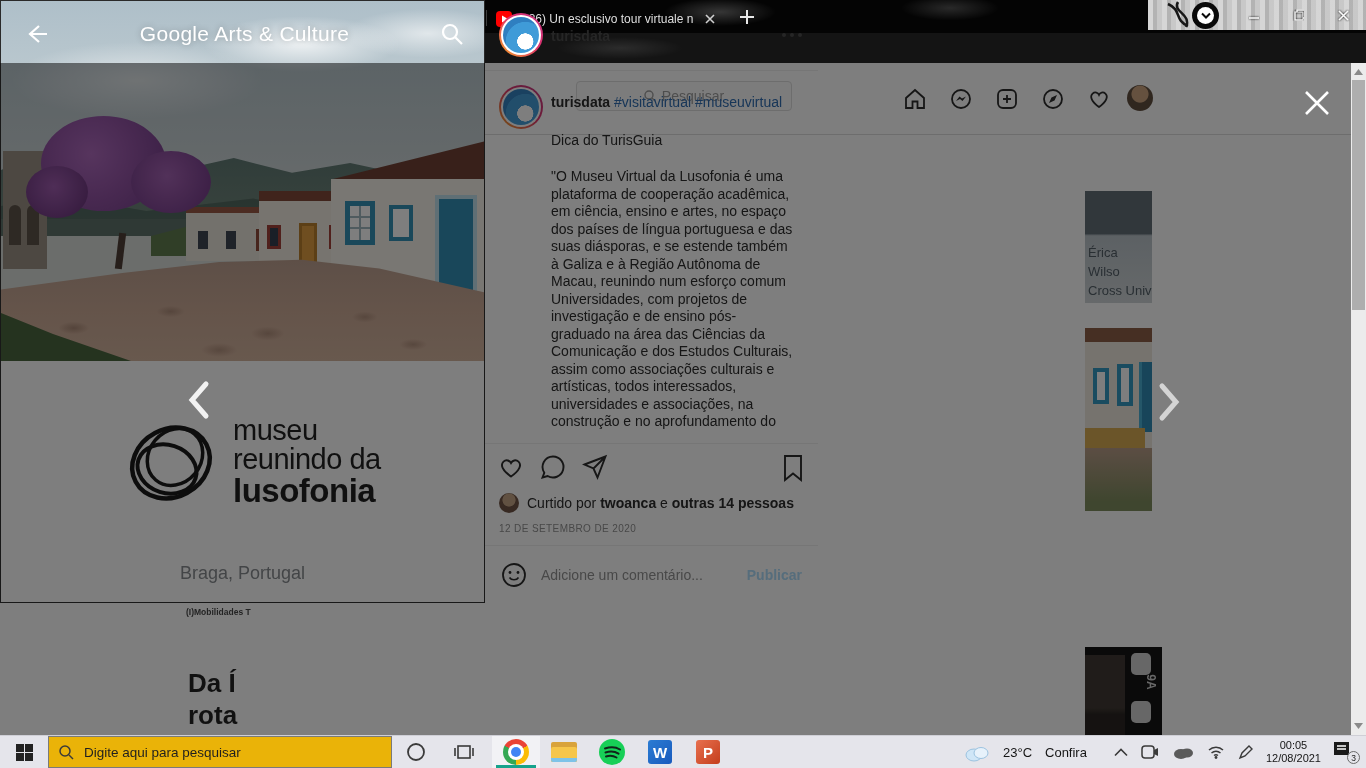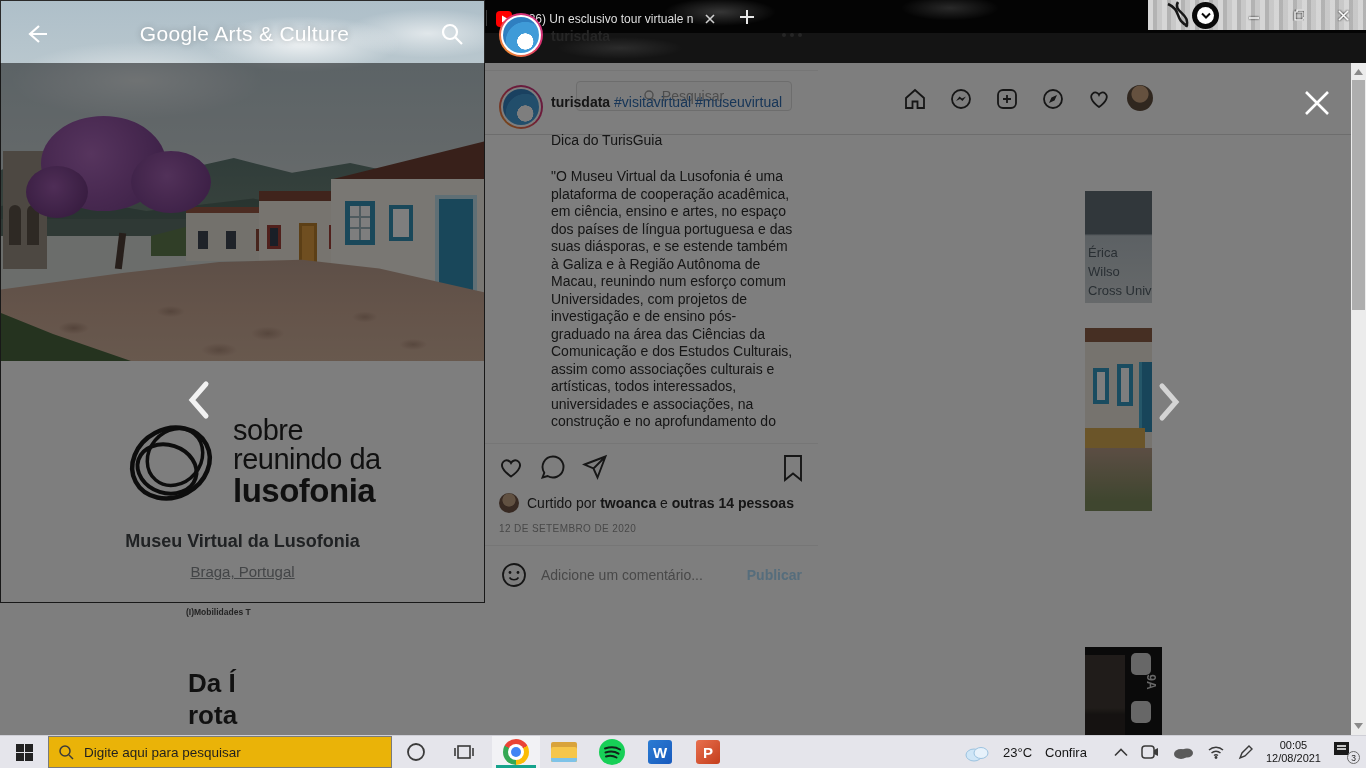--- a/index.html
+++ b/index.html
@@ -55,21 +55,21 @@
   .datez{font-size:10px;color:#8e8e8e;letter-spacing:.4px;}
   .cmt-in{border:none;outline:none;font-size:14px;color:#262626;width:190px;background:transparent;}
   .cmt-in::placeholder{color:#8e8e8e;}
   .pub{font-size:14px;font-weight:bold;color:#abdcfa;}
 
   
   .gactitle{font-size:21px;color:#fff;letter-spacing:.3px;text-shadow:0 0 6px rgba(0,0,0,.25);}
   .mlogo-line{font-size:29px;line-height:29px;color:#1b1b1b;letter-spacing:-.5px;}
   .mlogo-bold{font-size:33px;line-height:33px;font-weight:bold;}
   .mtitle{font-size:18px;font-weight:bold;color:#3c4043;}
-  .msub{font-size:15px;color:#85898d;text-decoration:underline;}
+  .msub{font-size:18px;color:#85898d;}
 
   
   .bgtxt{font-size:8.5px;color:#444;line-height:7.6px;}
   .headline{font-size:26px;line-height:32px;font-weight:bold;color:#1d1d1d;white-space:pre-line;}
   .filmhole{width:20px;height:22px;border-radius:5px;background:#cfcfcf;}
 
   
   .sbar{left:1351px;top:63px;width:15px;height:672px;background:#ececec;z-index:60;}
   .sthumb{left:1352px;top:80px;width:13px;height:230px;background:#aeaeae;z-index:61;}
 
@@ -394,25 +394,24 @@
 
       <div class="ab" style="left:0;top:360px;width:483px;height:241px;background:#fff;">
         <div class="ab" style="left:122px;top:52px;">
           <svg width="100" height="100" viewBox="0 0 100 100">
             <ellipse cx="48" cy="50" rx="40" ry="34" fill="none" stroke="#141414" stroke-width="4.5" transform="rotate(-28 48 50)"></ellipse>
             <ellipse cx="44" cy="56" rx="30" ry="24" fill="none" stroke="#141414" stroke-width="4" transform="rotate(18 44 56)"></ellipse>
             <ellipse cx="52" cy="44" rx="26" ry="30" fill="none" stroke="#141414" stroke-width="3.5" transform="rotate(40 52 44)"></ellipse>
           </svg>
         </div>
         <div class="ab" style="left:232px;top:55px;">
-          <div class="mlogo-line">sobre</div>
+          <div class="mlogo-line">museu</div>
           <div class="mlogo-line">reunindo da</div>
           <div class="mlogo-line mlogo-bold">lusofonia</div>
         </div>
-        <div class="ab mtitle" style="left:0;top:170px;width:483px;text-align:center;">Museu Virtual da Lusofonia</div>
         <div class="ab msub" style="left:0;top:202px;width:483px;text-align:center;">Braga, Portugal</div>
       </div>
     </div>
 
     <div class="panel">
 
       <div class="ab" style="left:0;top:0;width:333px;height:71px;border-bottom:1px solid #efefef;">
         <div class="ab avring" style="left:14px;top:13px;width:44px;height:44px;">
             <span class="avin" style="display:block;">
               <span class="swirl" style="display:block;"></span>

